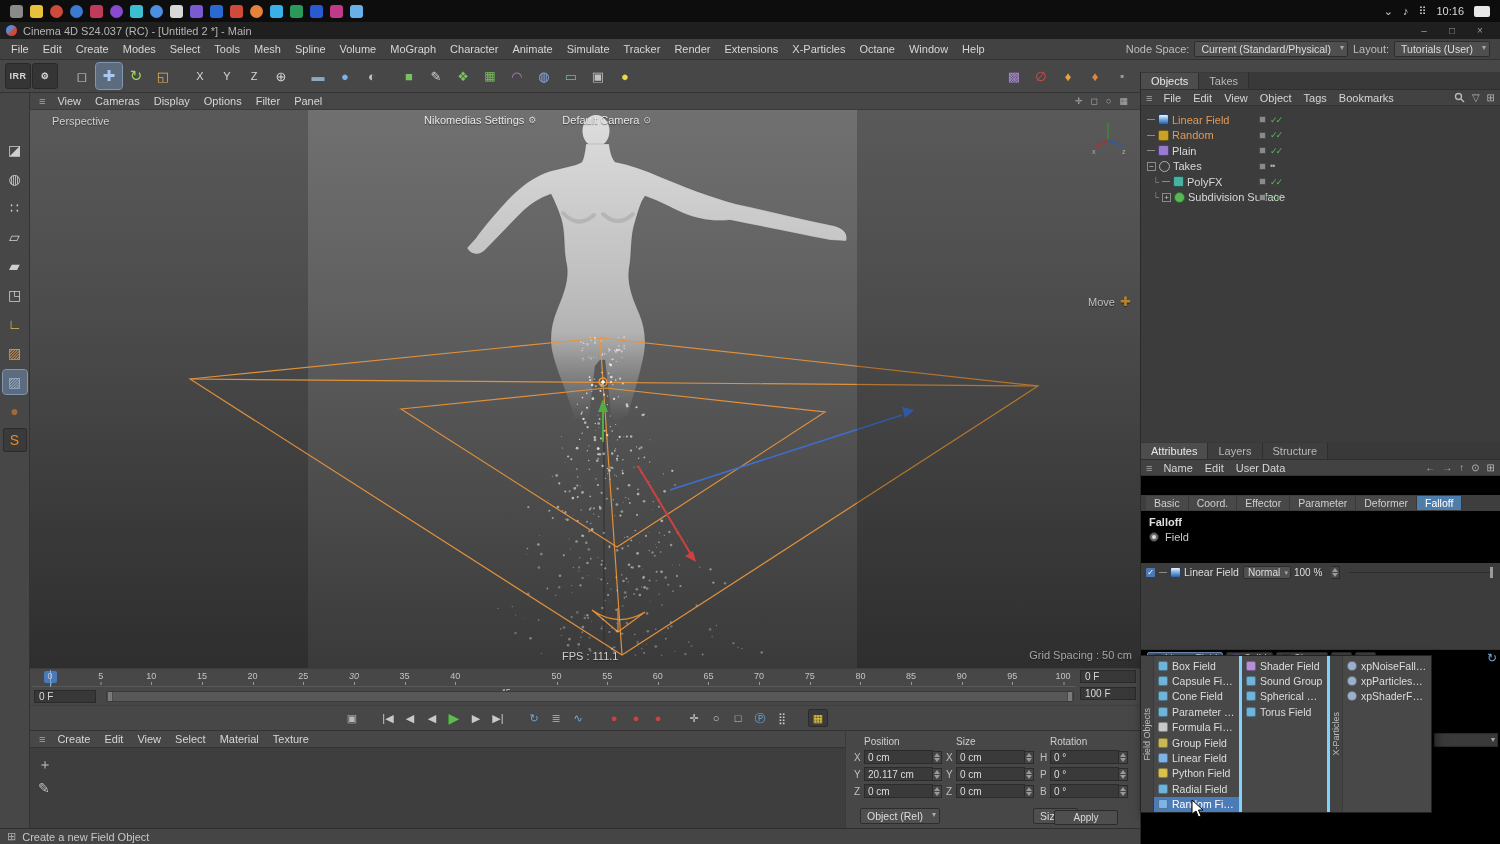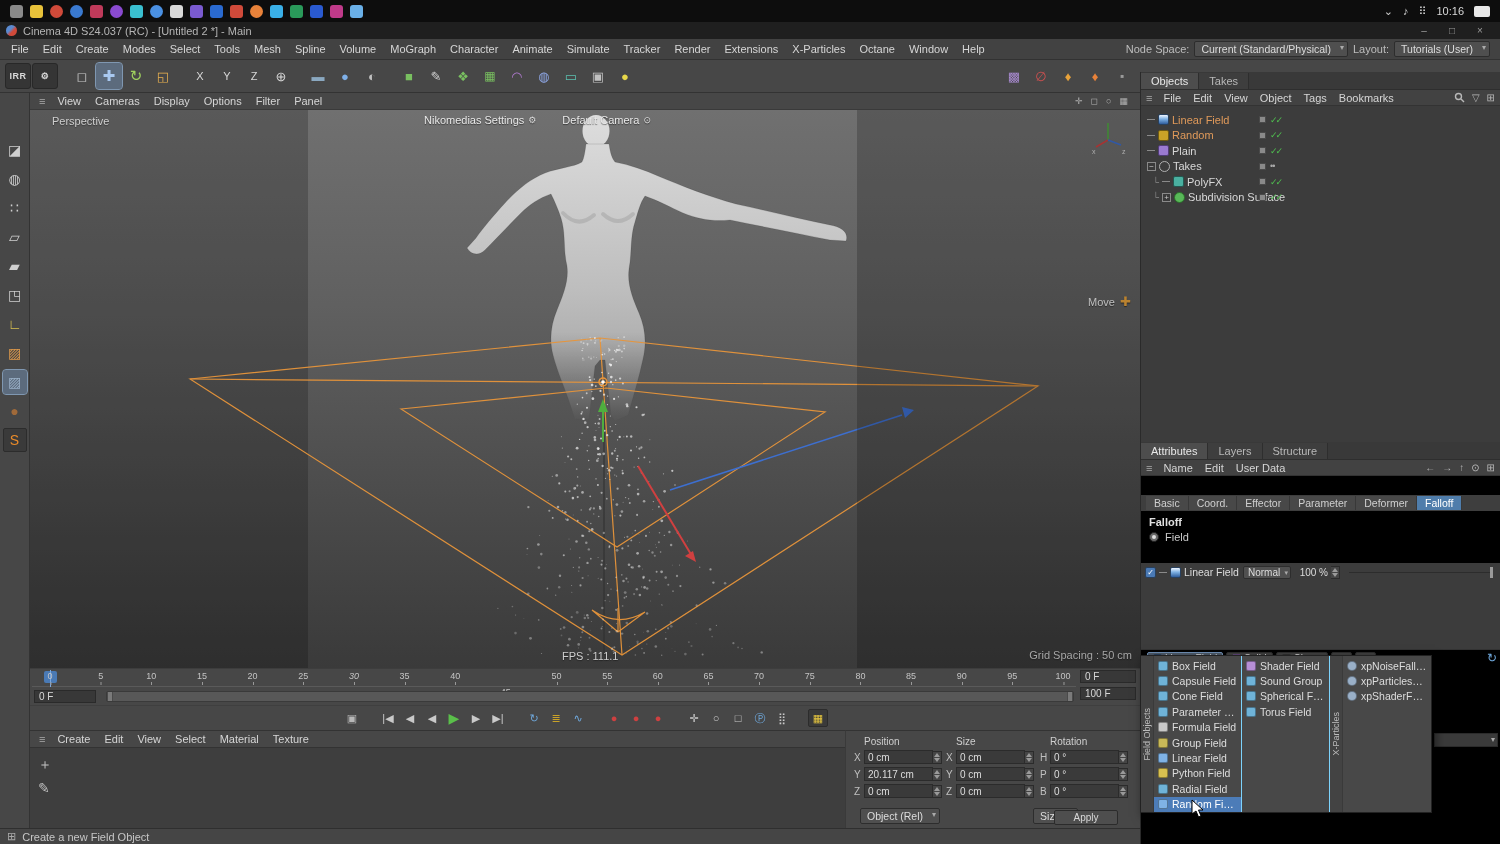--- a/index.html
+++ b/index.html
@@ -136,36 +136,36 @@
   #radio-row{position:absolute;left:8px;top:459px;display:flex;align-items:center;gap:6px}
   .radio{width:10px;height:10px;border-radius:50%;background:#6a6a6a;border:1px solid #222;position:relative}
   .radio:after{content:"";position:absolute;left:2px;top:2px;width:4px;height:4px;border-radius:50%;background:#e0e0e0}
   #thead{position:absolute;left:0;top:476px;width:360px;height:15px;background:#424242;border-top:1px solid #2f2f2f;border-bottom:1px solid #2f2f2f}
   #thead span{position:absolute;top:1px;font-size:10px;color:#bdbdbd}
   #attr-row{position:absolute;left:0;top:491px;width:360px;height:18px;background:#3c3c3c;display:flex;align-items:center;padding-left:4px;gap:3px}
   .cbx{width:11px;height:11px;background:#4a7ab5;border:1px solid #283f5c;border-radius:2px;color:#fff;font-size:8px;line-height:10px;text-align:center;flex:none}
   .rowlabel{width:56px;font-size:10.5px;color:#ddd;white-space:nowrap;overflow:hidden}
   .dd-sm{width:48px;height:13px;background:#505050;border:1px solid #2d2d2d;border-radius:2px;font-size:10px;color:#ddd;line-height:12px;padding:0 10px 0 4px;position:relative;flex:none}
   .dd-sm:after{content:"▾";position:absolute;right:2px;top:0;font-size:7px;color:#aaa}
-  .opval{width:34px;font-size:10px;color:#ddd;text-align:right;flex:none}
+  .opval{width:34px;font-size:10px;color:#ddd;flex:none}
   .oslider{flex:1;height:1px;background:#2c2c2c;position:relative;margin:0 8px 0 6px}
   .oslider i{position:absolute;right:0;top:-5px;width:3px;height:11px;background:#9a9a9a}
   #listrest{position:absolute;left:0;top:509px;width:360px;height:69px;background:#3c3c3c;border-bottom:1px solid #333}
   #fieldbtns{position:absolute;left:0;top:578px;width:360px;height:17px;display:flex;align-items:center;gap:3px;padding:0 6px}
   .fbtn{display:flex;align-items:center;gap:3px;background:#3f3f3f;border:1px solid #2c2c2c;border-radius:2px;padding:1px 5px;font-size:10px;color:#d8d8d8;height:14px;white-space:nowrap}
   .fbtn.open{background:#4d5968;border-color:#6f8fb5}
   .fbtn .oicon{width:9px;height:9px}
   .cicon{width:9px;height:9px;background:#2e2e2e;color:#e8a23a;font-size:8px;line-height:9px;text-align:center;border-radius:2px}
   #fb-rot{position:absolute;right:4px;top:1px;color:#6fa8dc;font-size:12px}
 
   
   #fieldmenu{left:1140px;top:655px;width:292px;height:158px;background:#484848;border:1px solid #222;box-shadow:3px 4px 10px rgba(0,0,0,.55);display:flex;z-index:60}
   .vstrip{width:13px;background:#434343;border-right:1px solid #3a3a3a;display:flex;align-items:center;justify-content:center}
   .vtext{writing-mode:vertical-rl;transform:rotate(180deg);font-size:9px;color:#bdbdbd;white-space:nowrap}
-  .mcol{width:88px;display:flex;flex-direction:column;padding-top:2px;border-right:1px solid #7dd3fc}
+  .mcol{width:88px;display:flex;flex-direction:column;padding-top:2px;border-right:3px solid #7dd3fc}
   .mitem{height:15.4px;display:flex;align-items:center;gap:4px;padding:0 4px;font-size:10.5px;color:#ddd;white-space:nowrap}
   .mitem.selected{background:#4c7cb8;color:#fff}
   .mi-icon{width:10px;height:10px;border-radius:2px;flex:none;border:1px solid rgba(0,0,0,.35)}
   .mi-label{overflow:hidden;text-overflow:ellipsis}
 
   #hidden-combo{left:1434px;top:733px;width:64px;height:14px;background:#3a3a3a;border:1px solid #2b2b2b;z-index:5}
   #hidden-combo:after{content:"▾";position:absolute;right:2px;top:1px;font-size:8px;color:#aaa}
   #cursor{left:1191px;top:799px;z-index:200}
 </style>
 </head>

